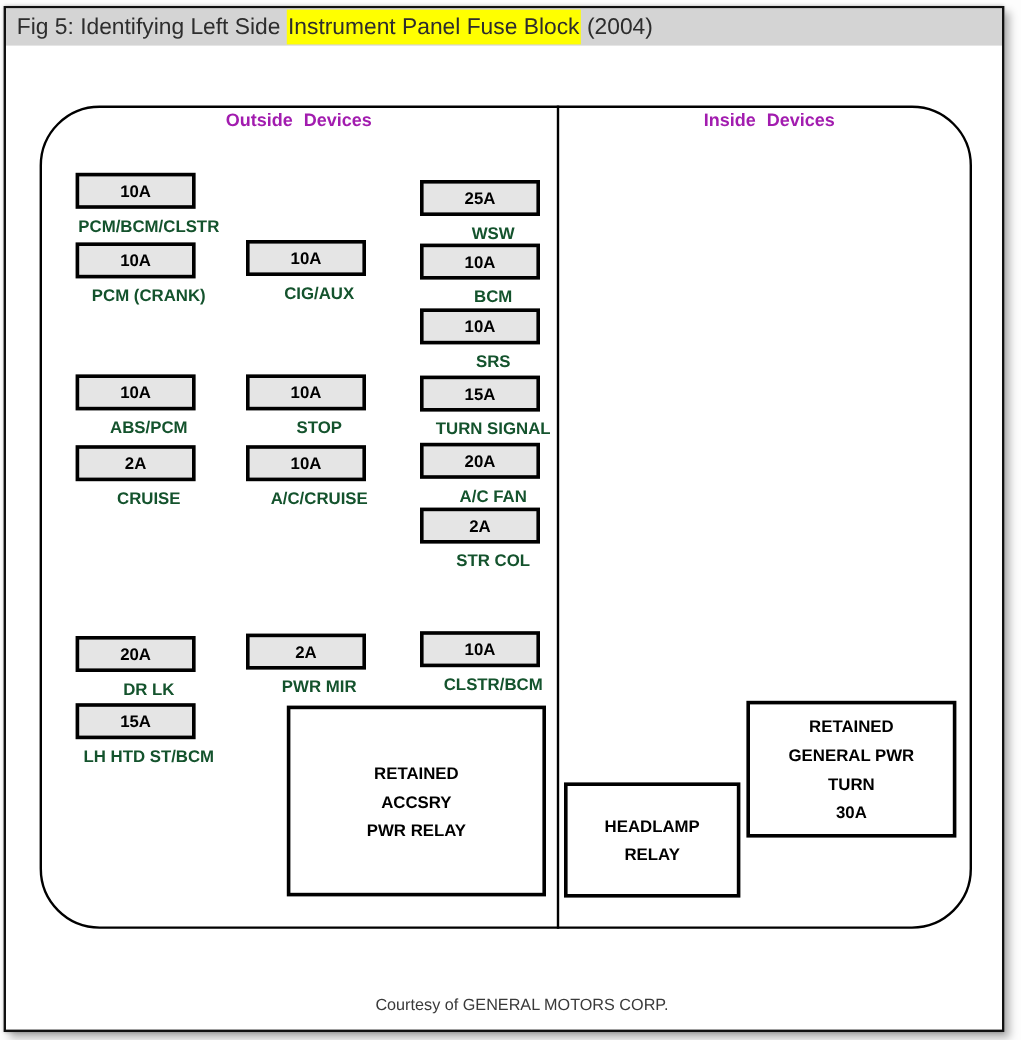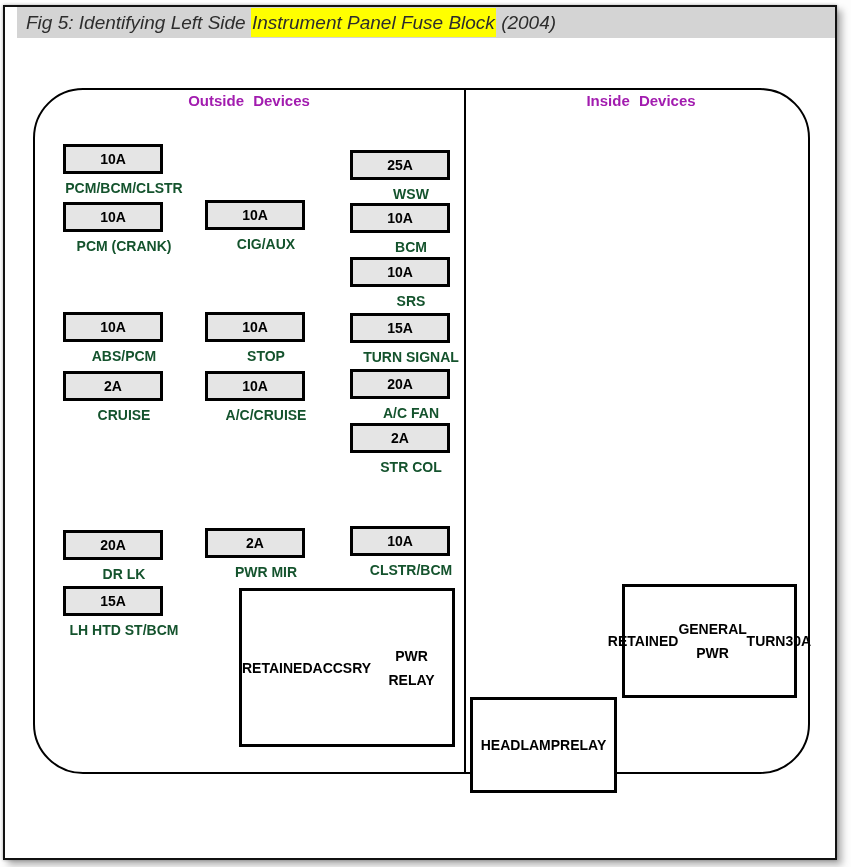--- a/index.html
+++ b/index.html
@@ -9,24 +9,24 @@
     font-family:"Liberation Sans", sans-serif;
   }
   .frame{
     position:absolute;left:3px;top:5px;width:834px;height:855px;
     background:#ffffff;border:2px solid #111;box-sizing:border-box;
     box-shadow:0 0 3px rgba(0,0,0,0.30), 5px 5px 7px rgba(0,0,0,0.30);
     position:absolute;
   }
   .frame-inner{position:relative;width:100%;height:100%;}
   .titlebar{
-    position:absolute;left:12px;top:0;right:0;height:31px;
+    position:absolute;left:0;top:0;right:0;height:31px;
     background:#d4d4d4;color:#2d2d2d;
     font-size:19px;line-height:31px;padding-left:9px;
-    white-space:pre;box-sizing:border-box;font-style:italic;
+    white-space:pre;box-sizing:border-box;
   }
   .hl{background:#ffff00;padding:4px 1px;}
   .outline{
     position:absolute;left:28px;top:81px;width:777px;height:686px;
     border:2px solid #000;border-radius:50px;box-sizing:border-box;
   }
   .divider{
     position:absolute;left:459px;top:81px;width:2px;height:686px;background:#000;
   }
   .section-label{
@@ -38,21 +38,21 @@
     width:100px;height:30px;border:3px solid #000;box-sizing:border-box;
     display:flex;align-items:center;justify-content:center;
     font-size:14px;font-weight:bold;color:#000;background:#e5e5e5;
   }
   .fuse-label{
     position:absolute;top:36px;left:50%;transform:translateX(-50%);
     font-size:14px;font-weight:bold;color:#14532d;white-space:nowrap;margin-left:11px;
   }
   .relay{
     position:absolute;border:3px solid #000;box-sizing:border-box;background:#fff;
-    display:flex;flex-direction:row;align-items:center;justify-content:center;
+    display:flex;flex-direction:column;align-items:center;justify-content:center;
     font-size:14px;font-weight:bold;line-height:24px;color:#000;text-align:center;
   }
   .credit{
     position:absolute;left:430px;top:823px;transform:translateX(-50%);
     font-size:13.5px;color:#3a3a3a;white-space:nowrap;
   }
 </style>
 </head>
 <body>
 
@@ -136,26 +136,27 @@
           <div class="fuse-box">15A</div>
           <div class="fuse-label">LH HTD ST/BCM</div>
         </div>
       </div>
     <div id="relay-layer">
         <div class="relay" style="left: 234px; top: 581px; width: 216px; height: 159px;">
           <div>RETAINED</div>
           <div>ACCSRY</div>
           <div>PWR RELAY</div>
         </div>
-        <div class="relay" style="left: 465px; top: 645px; width: 147px; height: 96px; margin-top: 45px;">
+        <div class="relay" style="left: 465px; top: 645px; width: 147px; height: 96px;">
           <div>HEADLAMP</div>
           <div>RELAY</div>
         </div>
         <div class="relay" style="left: 617px; top: 577px; width: 175px; height: 114px;">
           <div>RETAINED</div>
           <div>GENERAL PWR</div>
           <div>TURN</div>
           <div>30A</div>
         </div>
       </div>
 
+    <div class="credit">Courtesy of GENERAL MOTORS CORP.</div>
   </div>
 </div>
 
 </body></html>

